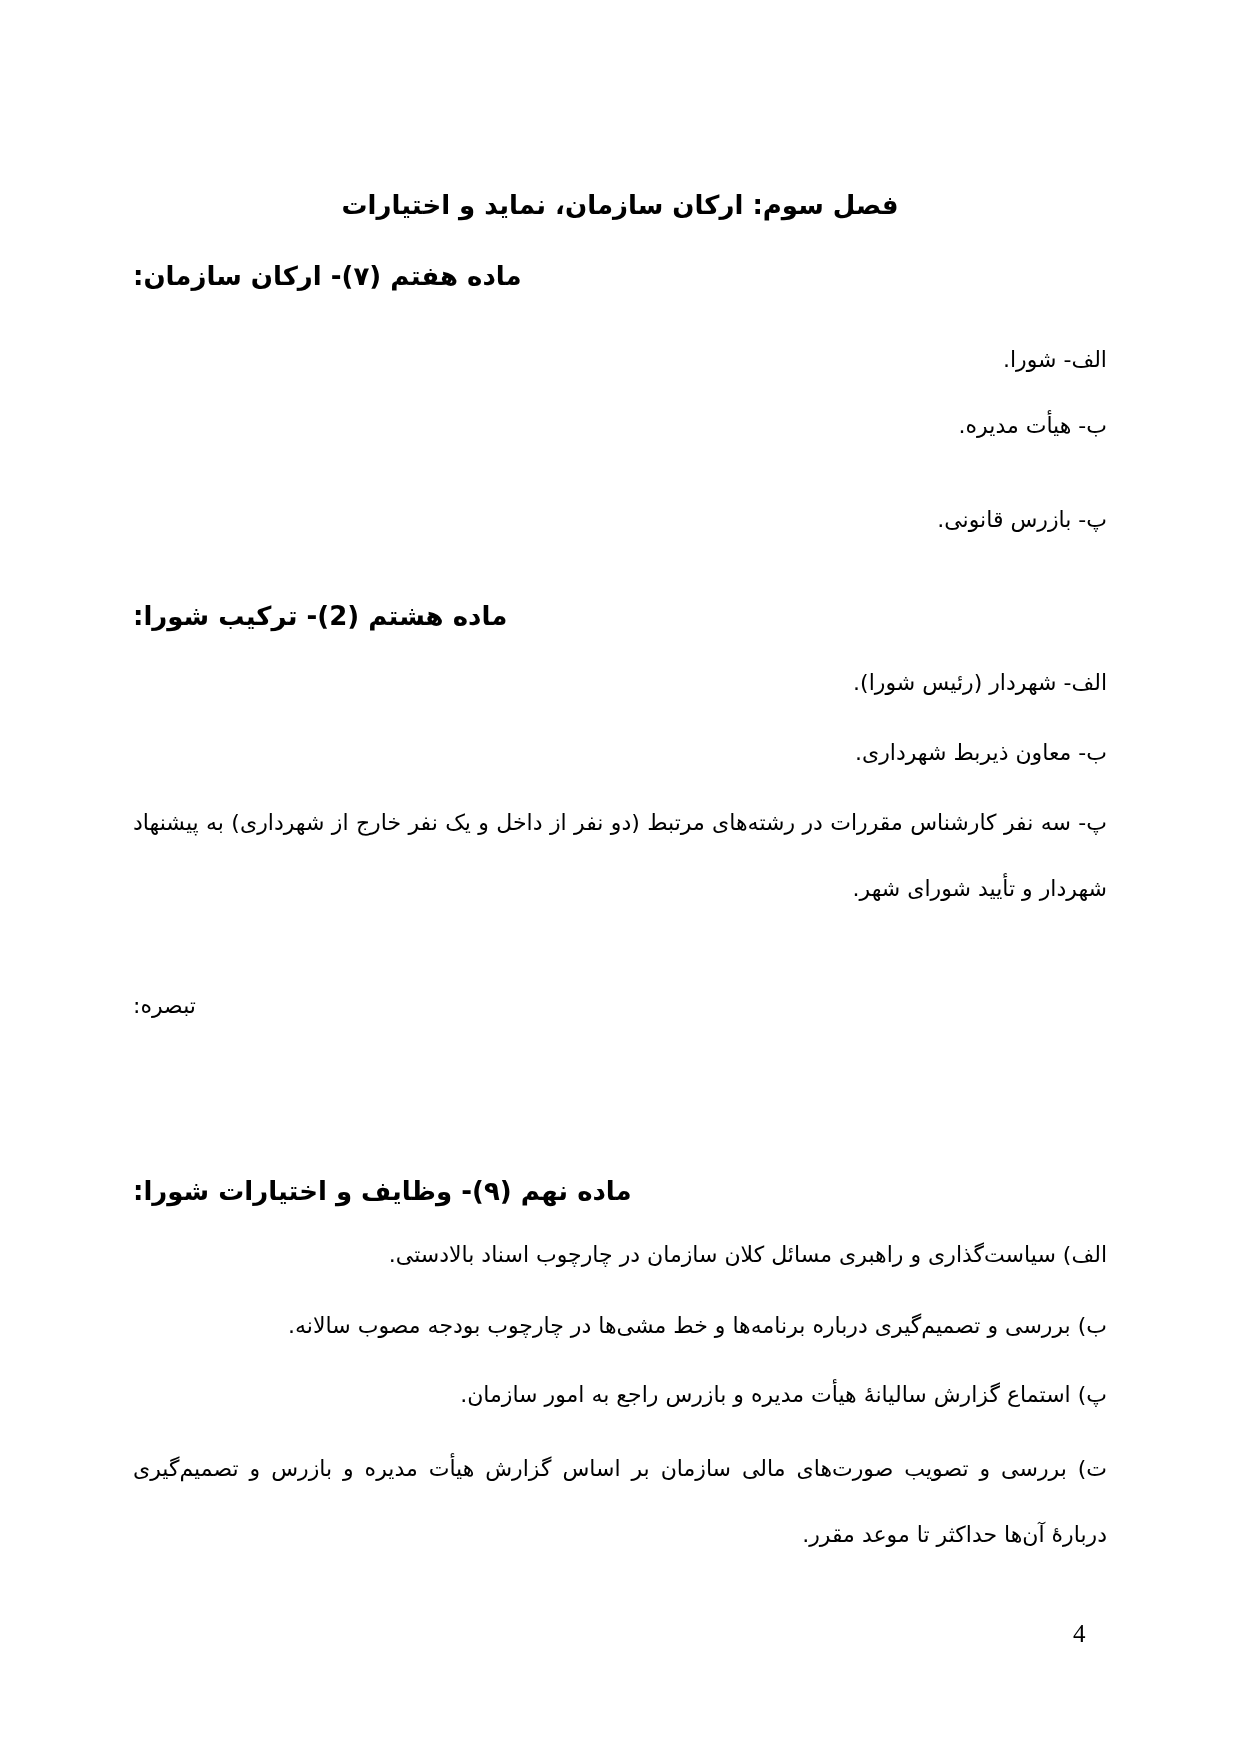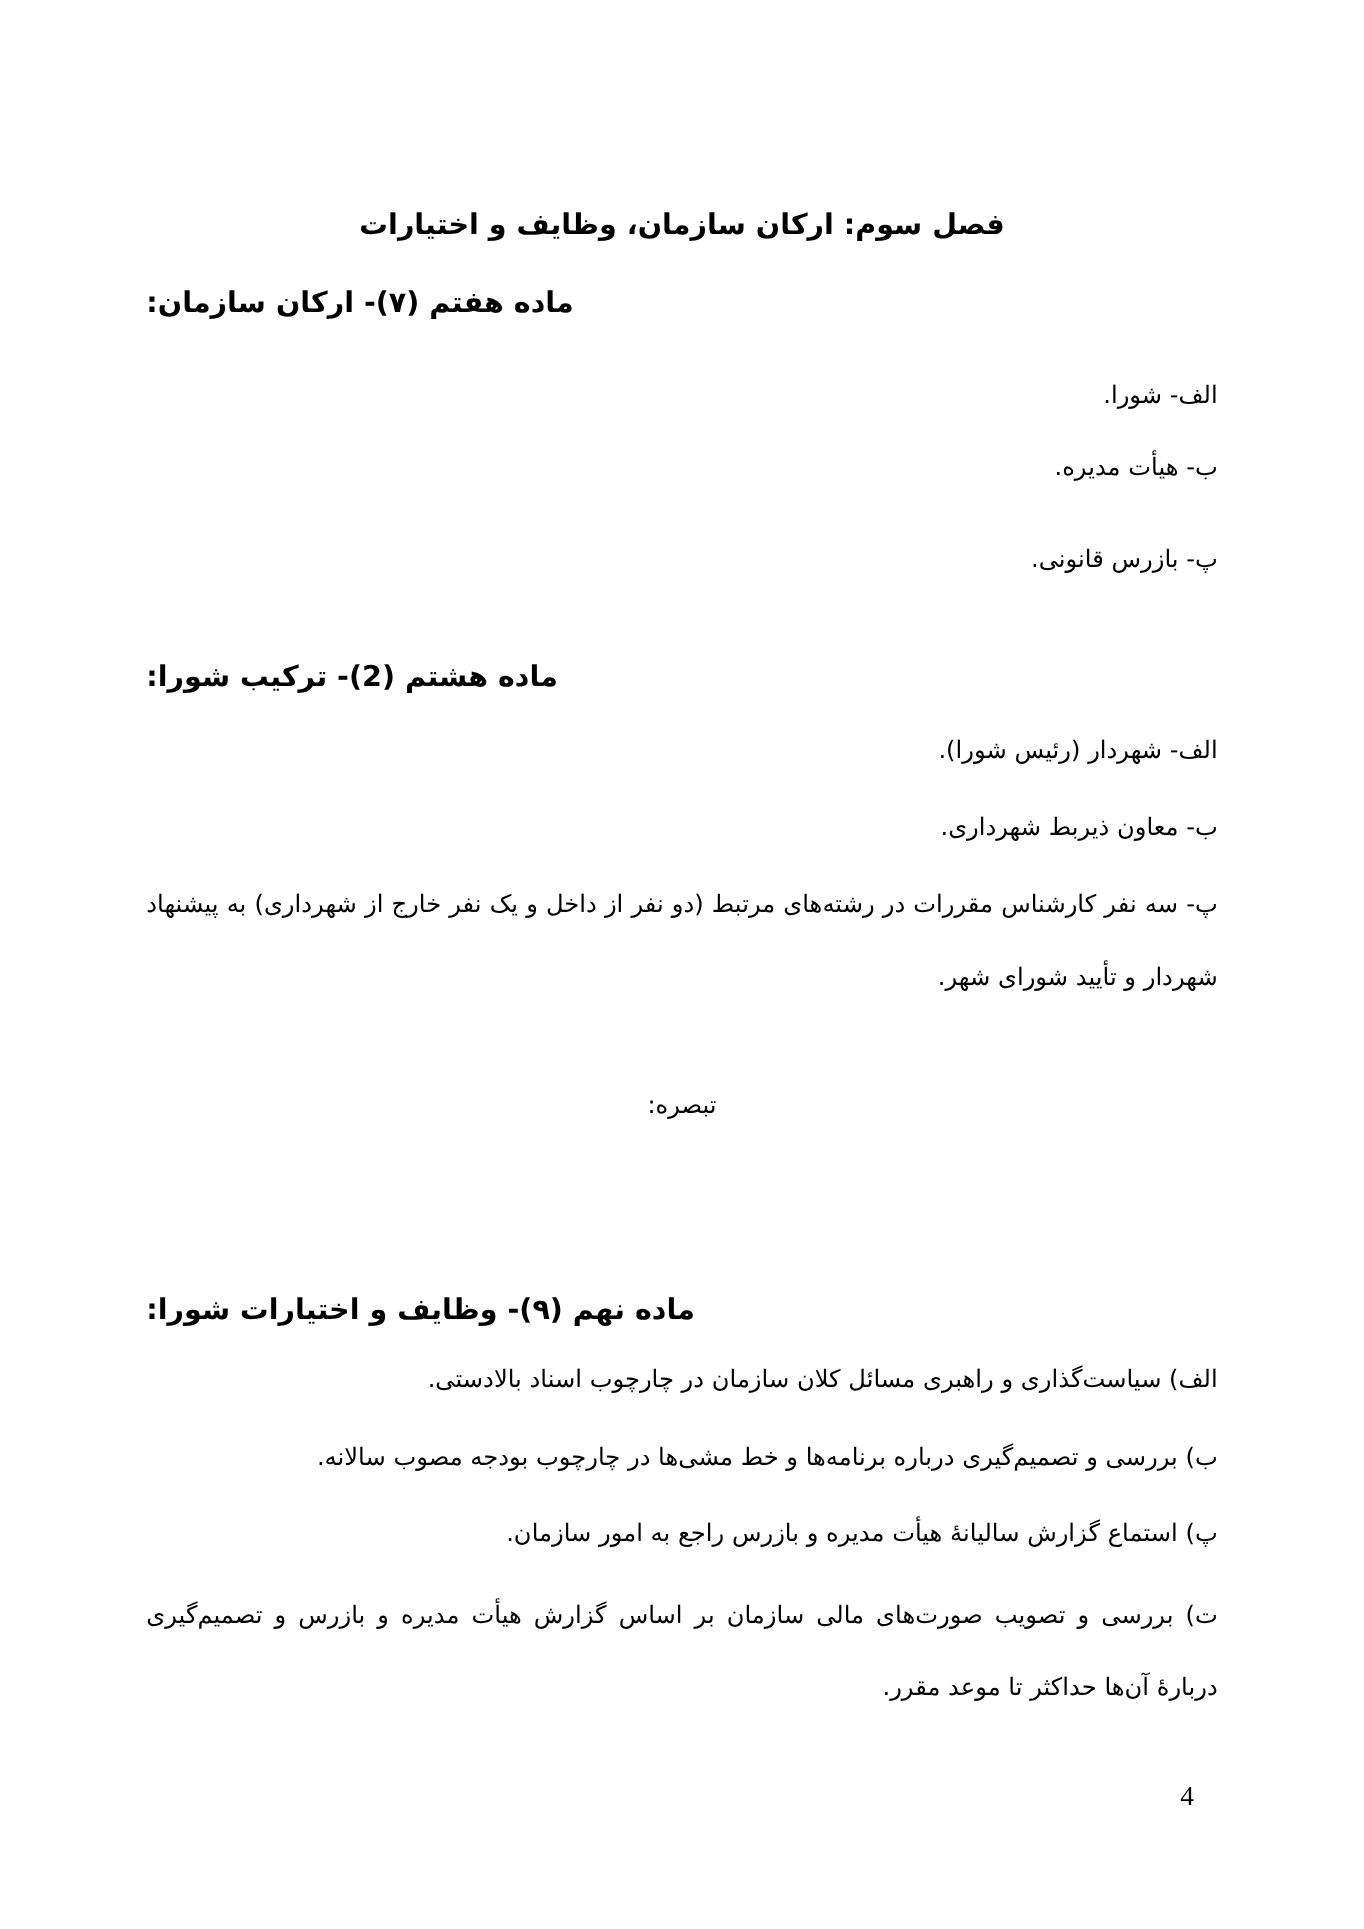--- a/index.html
+++ b/index.html
@@ -51,30 +51,30 @@
     white-space: nowrap;
   }
   .para {
     text-align: justify;
     text-align-last: right;
     font-size: 22px;
     font-weight: normal;
     line-height: 66px;
   }
   .note-label {
-    text-align: center;
+    text-align: left;
     font-size: 22px;
     font-weight: normal;
     white-space: nowrap;
   }
   
   .h7   { top: 261px; }
   .i7a  { top: 347px; }
   .i7b  { top: 413px; }
-  .i7c  { top: 496px; }
+  .i7c  { top: 507px; }
   .h8   { top: 601px; }
   .i8a  { top: 670px; }
   .i8b  { top: 740px; }
   .p8c  { top: 790px; }
   .nlbl { top: 993px; }
   .nbody{ top: 1038px; }
   .h9   { top: 1176px; }
   .i9a  { top: 1242px; }
   .i9b  { top: 1313px; }
   .i9c  { top: 1382px; }
@@ -88,21 +88,21 @@
     font-size: 25px;
     color: #000000;
   }
 </style>
 </head>
 <body>
 
 <div class="page">
   <div class="content" dir="rtl" lang="fa">
 
-    <h1 class="doc-title">فصل سوم: ارکان سازمان، وظایف و اختیارات</h1>
+    <h1 class="doc-title">فصل سوم: ارکان سازمان، نماید و اختیارات</h1>
 
     <h2 class="heading h7">ماده هفتم (۷)- ارکان سازمان:</h2>
     <p class="line i7a">الف- شورا.</p>
     <p class="line i7b">ب- هیأت مدیره.</p>
     <p class="line i7c">پ- بازرس قانونی.</p>
 
     <h2 class="heading h8">ماده هشتم (2)- ترکیب شورا:</h2>
     <p class="line i8a">الف- شهردار (رئیس شورا).</p>
     <p class="line i8b">ب- معاون ذیربط شهرداری.</p>
     <p class="para p8c">پ- سه نفر کارشناس مقررات در رشته‌های مرتبط (دو نفر از داخل و یک نفر خارج از شهرداری) به پیشنهاد شهردار و تأیید شورای شهر.</p>

